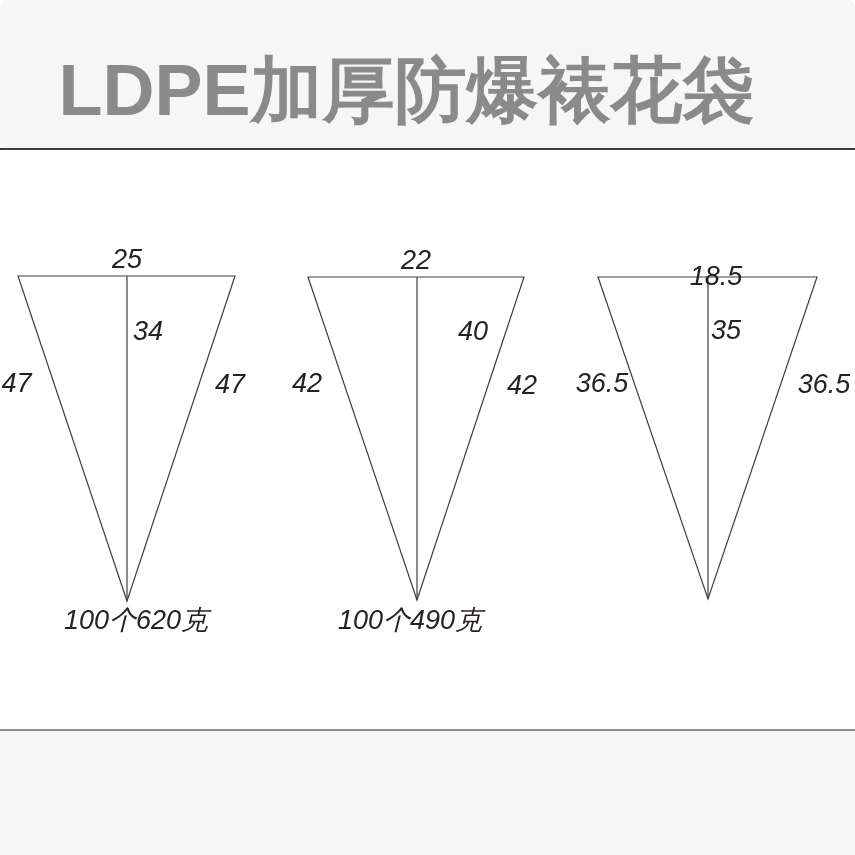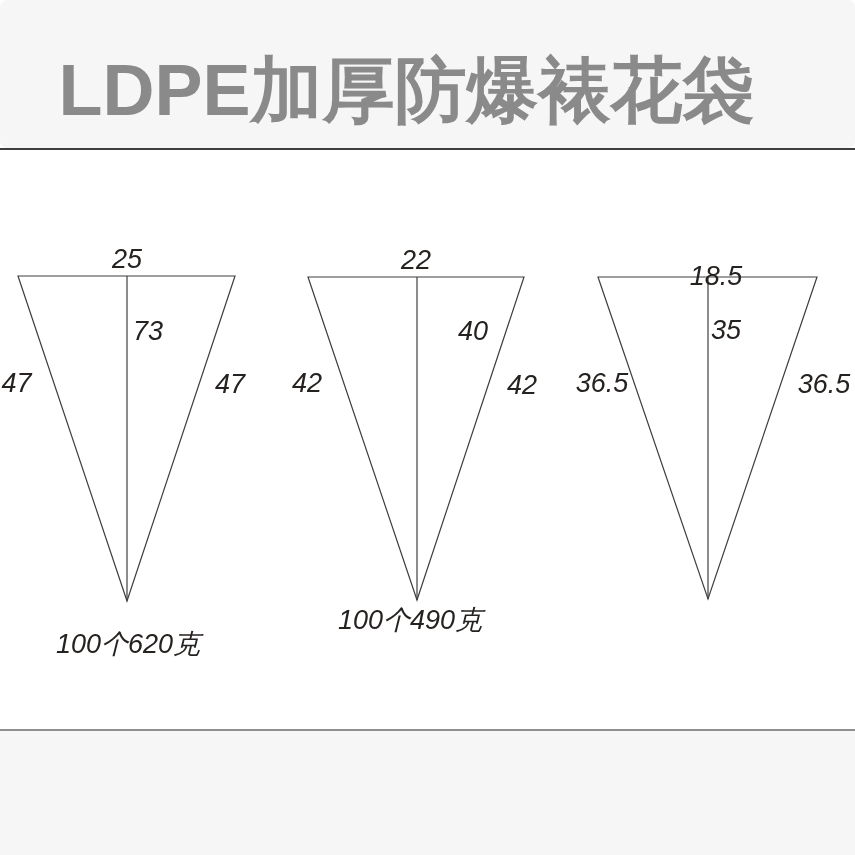--- a/index.html
+++ b/index.html
@@ -93,24 +93,24 @@
         <line class="centerline" x1="417" y1="277" x2="417" y2="600"></line>
       </g>
       <g>
         <polygon class="outline" points="598,277 817,277 708,599"></polygon>
         <line class="centerline" x1="708" y1="277" x2="708" y2="599"></line>
       </g>
     </svg>
 
     <div class="bag-group">
       <span class="dim ctr" style="left:96px;top:246px;width:62px;">25</span>
-      <span class="dim" style="left:133px;top:318px;">73</span>
+      <span class="dim" style="left:133px;top:318px;">34</span>
       <span class="dim ctr" style="left:0px;top:370px;width:33px;">47</span>
       <span class="dim ctr" style="left:212px;top:371px;width:36px;">47</span>
-      <span class="dim caption" style="left:28px;top:607px;margin-top:24px;">100个620克</span>
+      <span class="dim caption" style="left:36px;top:607px;">100个620克</span>
     </div>
 
     <div class="bag-group">
       <span class="dim ctr" style="left:386px;top:247px;width:60px;">22</span>
       <span class="dim" style="left:423px;top:318px;margin-left:35px;">40</span>
       <span class="dim ctr" style="left:289px;top:370px;width:36px;">42</span>
       <span class="dim ctr" style="left:504px;top:372px;width:36px;">42</span>
       <span class="dim caption" style="left:310px;top:607px;">100个490克</span>
     </div>
 

